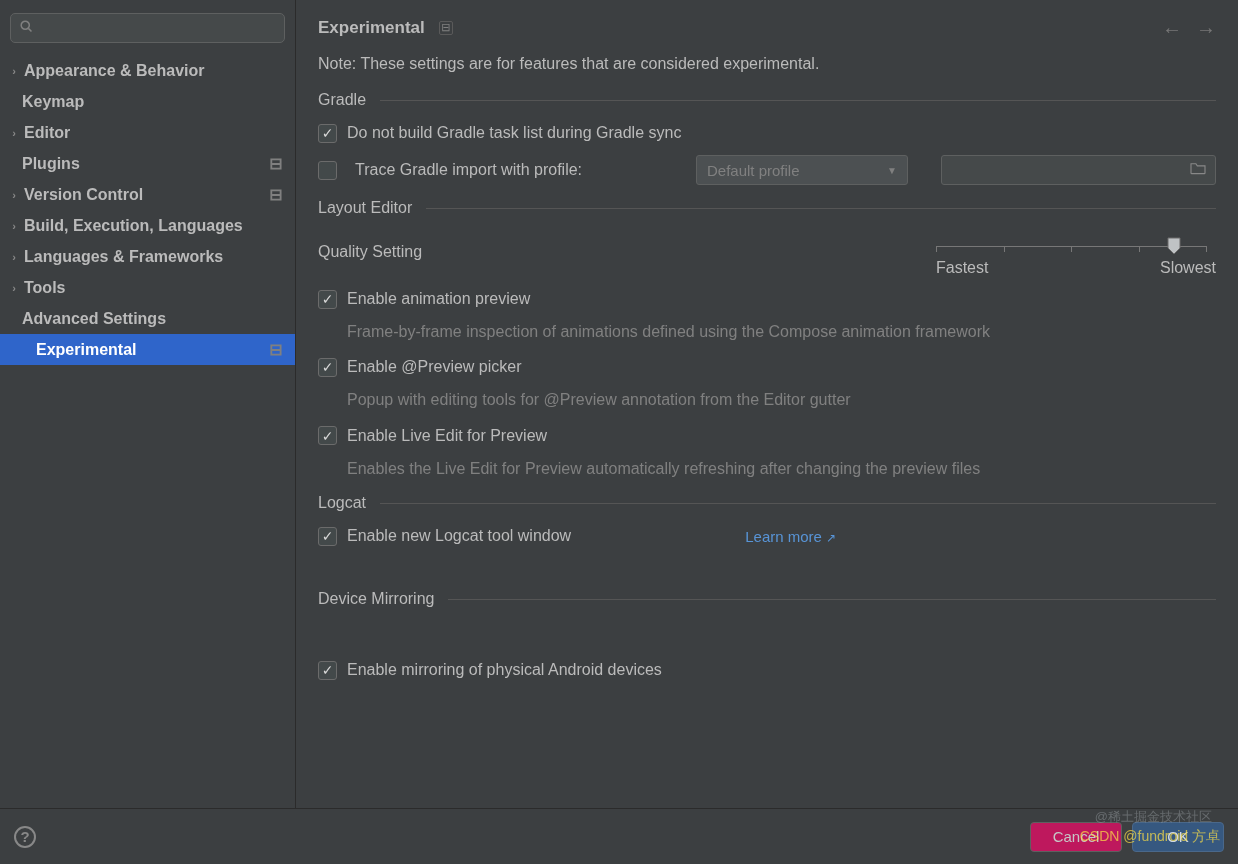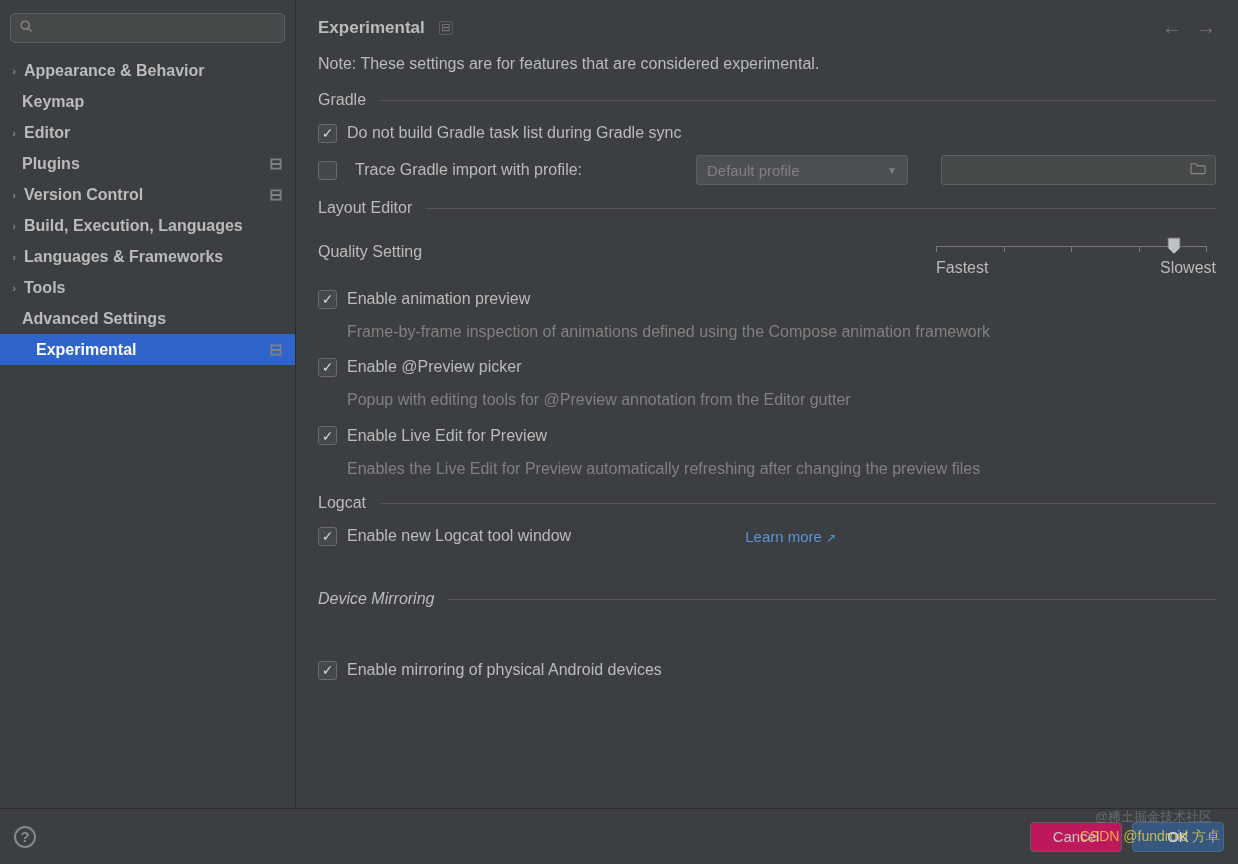--- a/index.html
+++ b/index.html
@@ -305,21 +305,21 @@
       </div>
       <div class="field-row">
         <span class="checkbox">✓</span>
         <span class="field-label">Enable new Logcat tool window</span>
         <span style="flex:1"></span>
         <span class="link" style="margin-right:380px;">
           <span>Learn more</span><span class="ext">↗</span>
         </span>
       </div>
 
-      <div class="sect-head" style="margin-top:40px;font-style:italic;">
+      <div class="sect-head" style="margin-top:40px;">
         <span>Device Mirroring</span>
           <span class="rule"></span>
       </div>
       <div style="height:30px;"></div>
       <div class="field-row">
         <span class="checkbox">✓</span>
         <span class="field-label">Enable mirroring of physical Android devices</span>
       </div>
     </div>
   </div>

